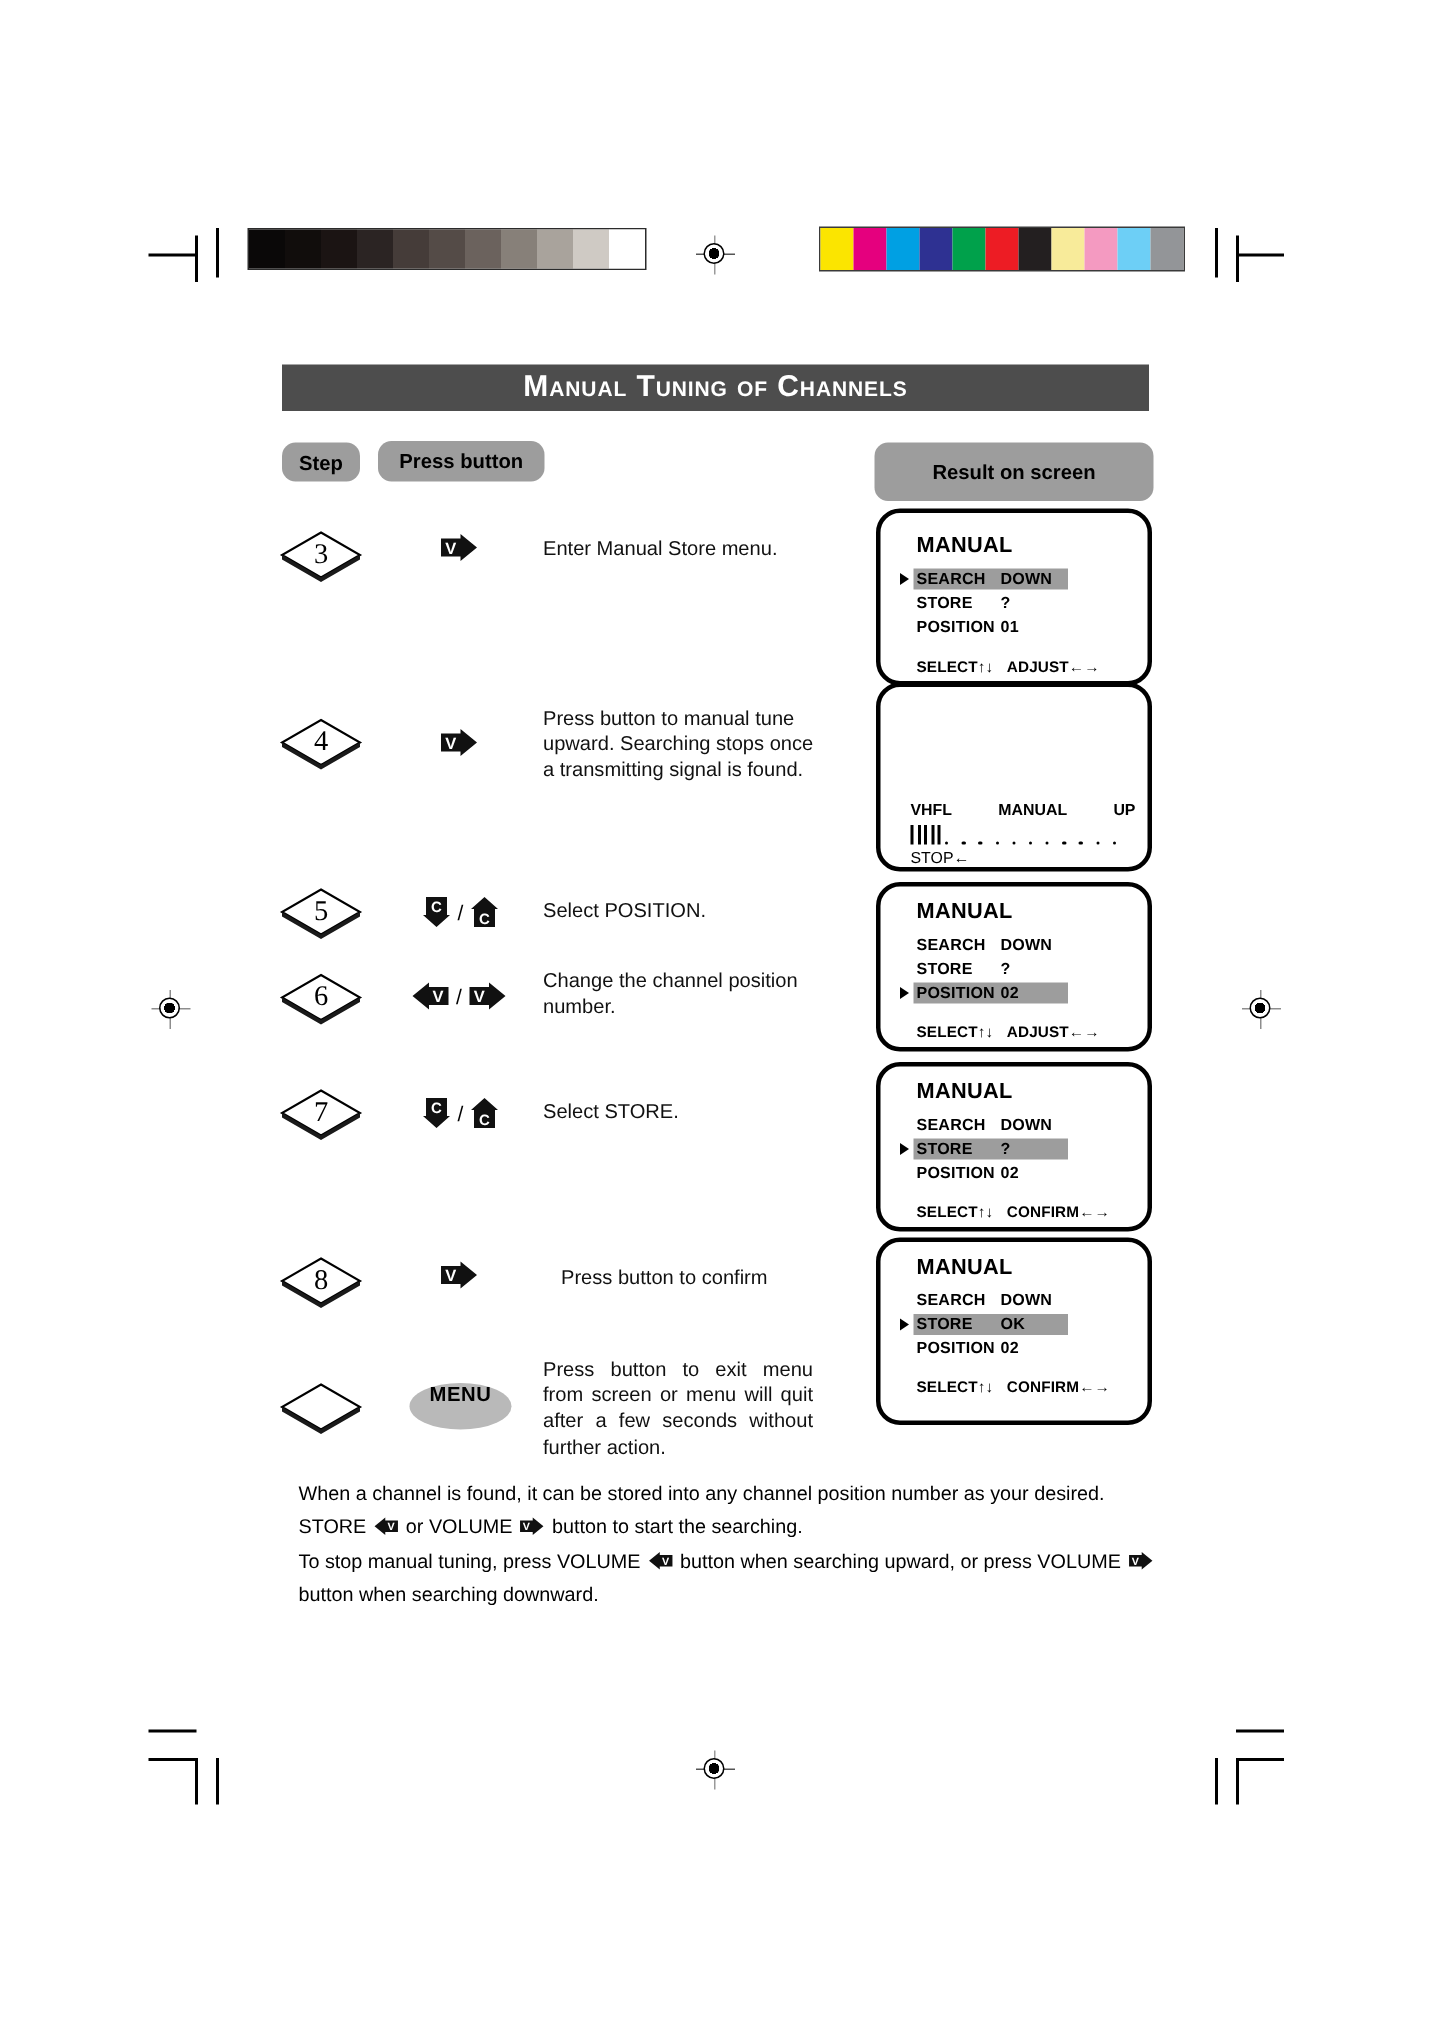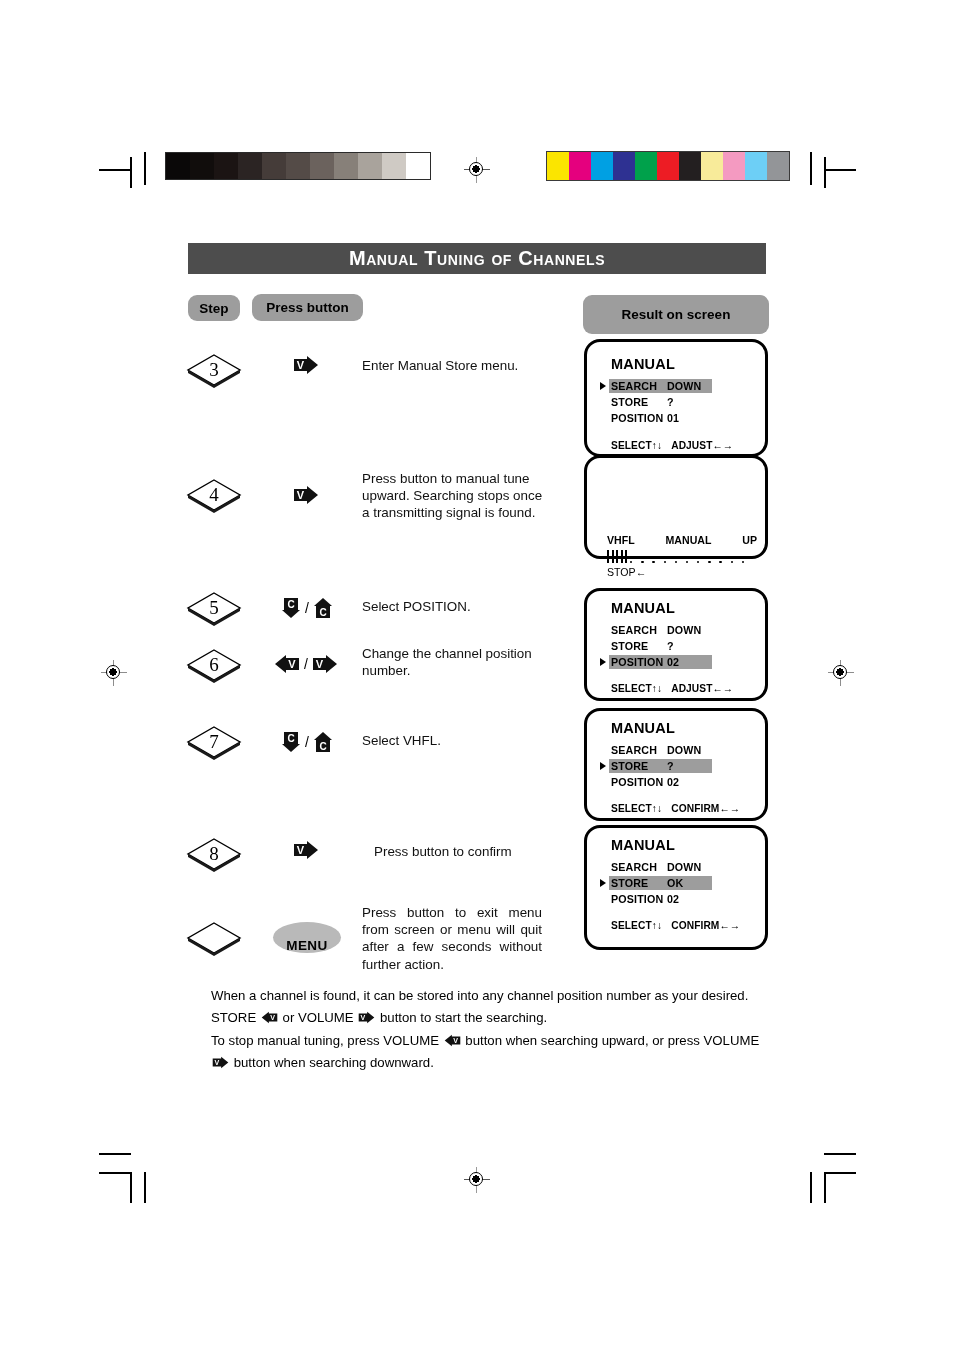--- a/index.html
+++ b/index.html
@@ -129,21 +129,21 @@
   .btn-glyphs .sep { font-size: 14px; color: #000; padding: 0 1px; }
 
   .gl { display: inline-block; position: relative; }
   .gl svg { display: block; }
 
   .menu-ellipse {
     position: absolute;
     width: 68px; height: 31px;
     background: #b9b9b9;
     border-radius: 50%;
-    display: flex; align-items: flex-end; justify-content: center;
+    display: flex; align-items: flex-start; justify-content: center;
     font-weight: bold;
     font-size: 13.5px;
     letter-spacing: 0.4px;
     color: #000;
   }
 
   .step-desc {
     position: absolute;
     font-family: "Liberation Sans", sans-serif;
     font-size: 13.4px;
@@ -240,21 +240,21 @@
 
   
   .notes { position: absolute; left: 188px; top: 986px; width: 584px; }
   .notes-title {
     font-family: "Liberation Sans", sans-serif;
     font-weight: bold;
     font-size: 13.6px;
     margin-bottom: 3px;
   }
   .notes-body {
-    margin-left: 23px;
+    margin-left: 11px;
     font-family: "Liberation Sans", sans-serif;
     font-size: 13.2px;
     line-height: 19.5px;
   }
   .notes-body p { margin: 0 0 2px 0; }
   .inline-gl { display: inline-block; vertical-align: -2px; margin: 0 1px; }
 </style>
 </head>
 <body>
 
@@ -446,21 +446,21 @@
         </svg>
       </span>
       <span class="sep">/</span>
       <span class="gl">
         <svg width="20" height="22" viewBox="0 0 20 22">
           <path d="M10,1 L19,9 L17,9 L17,21 L3,21 L3,9 L1,9 Z" fill="#111"></path>
           <text x="10" y="19" font-family="Liberation Sans, sans-serif" font-size="10" font-weight="bold" fill="#fff" text-anchor="middle">C</text>
         </svg>
       </span>
     </div>
-    <div class="step-desc" style="left:362px; top:732px; width:200px;">Select VHFL.</div>
+    <div class="step-desc" style="left:362px; top:732px; width:200px;">Select STORE.</div>
   </div>
 
   <div class="step-row">
     <div class="diamond" style="left:186px; top:836px;">
       <svg width="56" height="38" viewBox="0 0 56 38">
         <polygon points="28,3 54,18 28,33 2,18" fill="#ffffff" stroke="#000" stroke-width="1.4"></polygon>
         <polygon points="28,33 54,18 54,21 28,36 2,21 2,18" fill="#1a1a1a"></polygon>
       </svg>
       <div class="num">8</div>
     </div>
@@ -509,21 +509,21 @@
         <span class="lbl">POSITION</span>
         <span class="val">01</span>
       </div>
     </div>
     <div class="osd-footer" style="top:98px;">
       <span>SELECT↑↓</span><span class="gap"></span><span>ADJUST←→</span>
     </div>
   </div>
 </div>
 
-<div class="tv" style="top:455px; height:104px;">
+<div class="tv" style="top:455px; height:126px;">
   <div class="tv-inner">
     <div class="tune-line" style="top:76px;">
       <span>VHFL</span>
       <span>MANUAL</span>
       <span>UP</span>
     </div>
     <div class="tune-meter" id="tune-meter" style="top:92px;">
         <span class="bar"></span>
         <span class="bar"></span>
         <span class="bar"></span>

